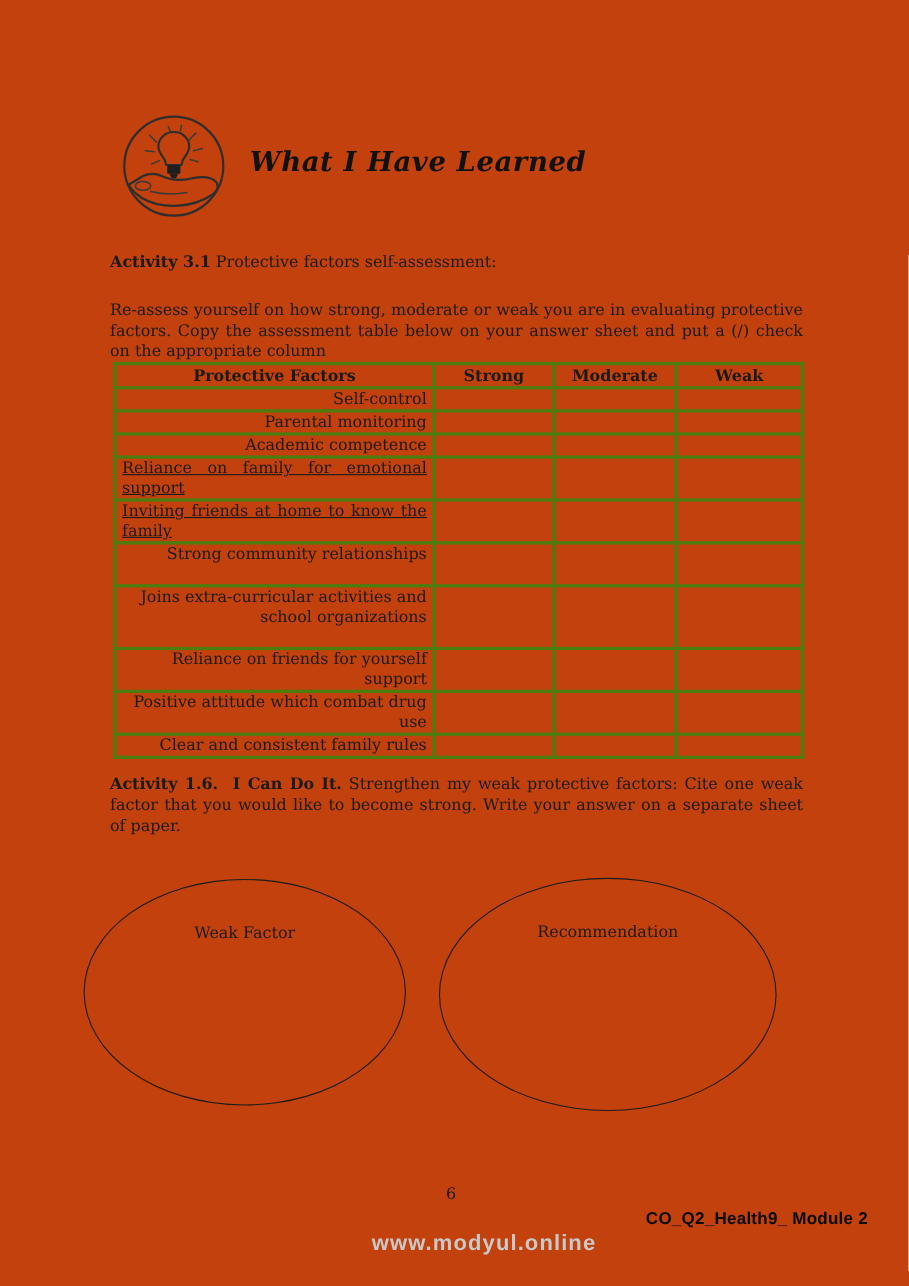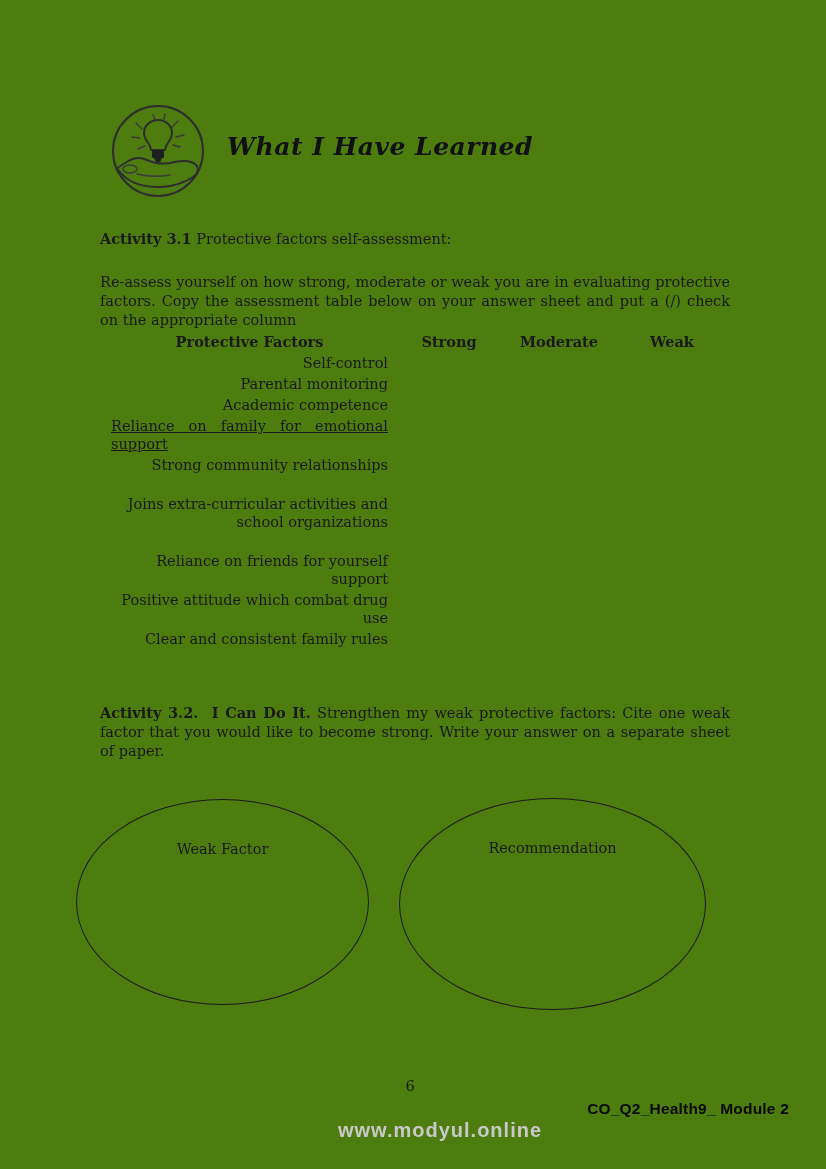--- a/index.html
+++ b/index.html
@@ -1,19 +1,19 @@
 <!DOCTYPE html>
 <html><head>
 <meta charset="utf-8">
 <style>
   html,body{margin:0;padding:0;background:#ffffff;}
   .page{
     position:relative;
     width:826px;height:1169px;
-    background:#4d7c0f;
+    background:#c2410c;
     font-family:"DejaVu Serif","Liberation Serif",serif;
     color:#1a1a1a;
     overflow:hidden;
   }
   
   .header-icon{position:absolute;left:108px;top:101px;width:100px;height:100px;}
   .page-title{
     position:absolute;left:227px;top:132px;
     font-family:"DejaVu Serif","Liberation Serif",serif;
     font-weight:bold;font-style:italic;
@@ -145,20 +145,26 @@
           <td></td>
           <td></td>
         </tr>
         <tr>
           <td class="factor-cell lines-2 just">Reliance on family for emotional support</td>
           <td></td>
           <td></td>
           <td></td>
         </tr>
         <tr>
+          <td class="factor-cell lines-2 just">Inviting friends at home to know the family</td>
+          <td></td>
+          <td></td>
+          <td></td>
+        </tr>
+        <tr>
           <td class="factor-cell lines-2">Strong community relationships</td>
           <td></td>
           <td></td>
           <td></td>
         </tr>
         <tr>
           <td class="factor-cell lines-3">Joins extra-curricular activities and school organizations</td>
           <td></td>
           <td></td>
           <td></td>
@@ -178,21 +184,21 @@
         <tr>
           <td class="factor-cell lines-1">Clear and consistent family rules</td>
           <td></td>
           <td></td>
           <td></td>
         </tr>
       </tbody>
   </table>
 
   <p class="activity2-par">
-    <span class="bold prewrap">Activity 3.2.  I Can Do It.</span><span> Strengthen my weak protective factors: Cite one weak factor that you would like to become strong. Write your answer on a separate sheet of paper.</span>
+    <span class="bold prewrap">Activity 1.6.  I Can Do It.</span><span> Strengthen my weak protective factors: Cite one weak factor that you would like to become strong. Write your answer on a separate sheet of paper.</span>
   </p>
 
   <div class="oval oval-left">
     <span class="oval-label">Weak Factor</span>
   </div>
   <div class="oval oval-right">
     <span class="oval-label">Recommendation</span>
   </div>
 
   <div class="page-number">6</div>

